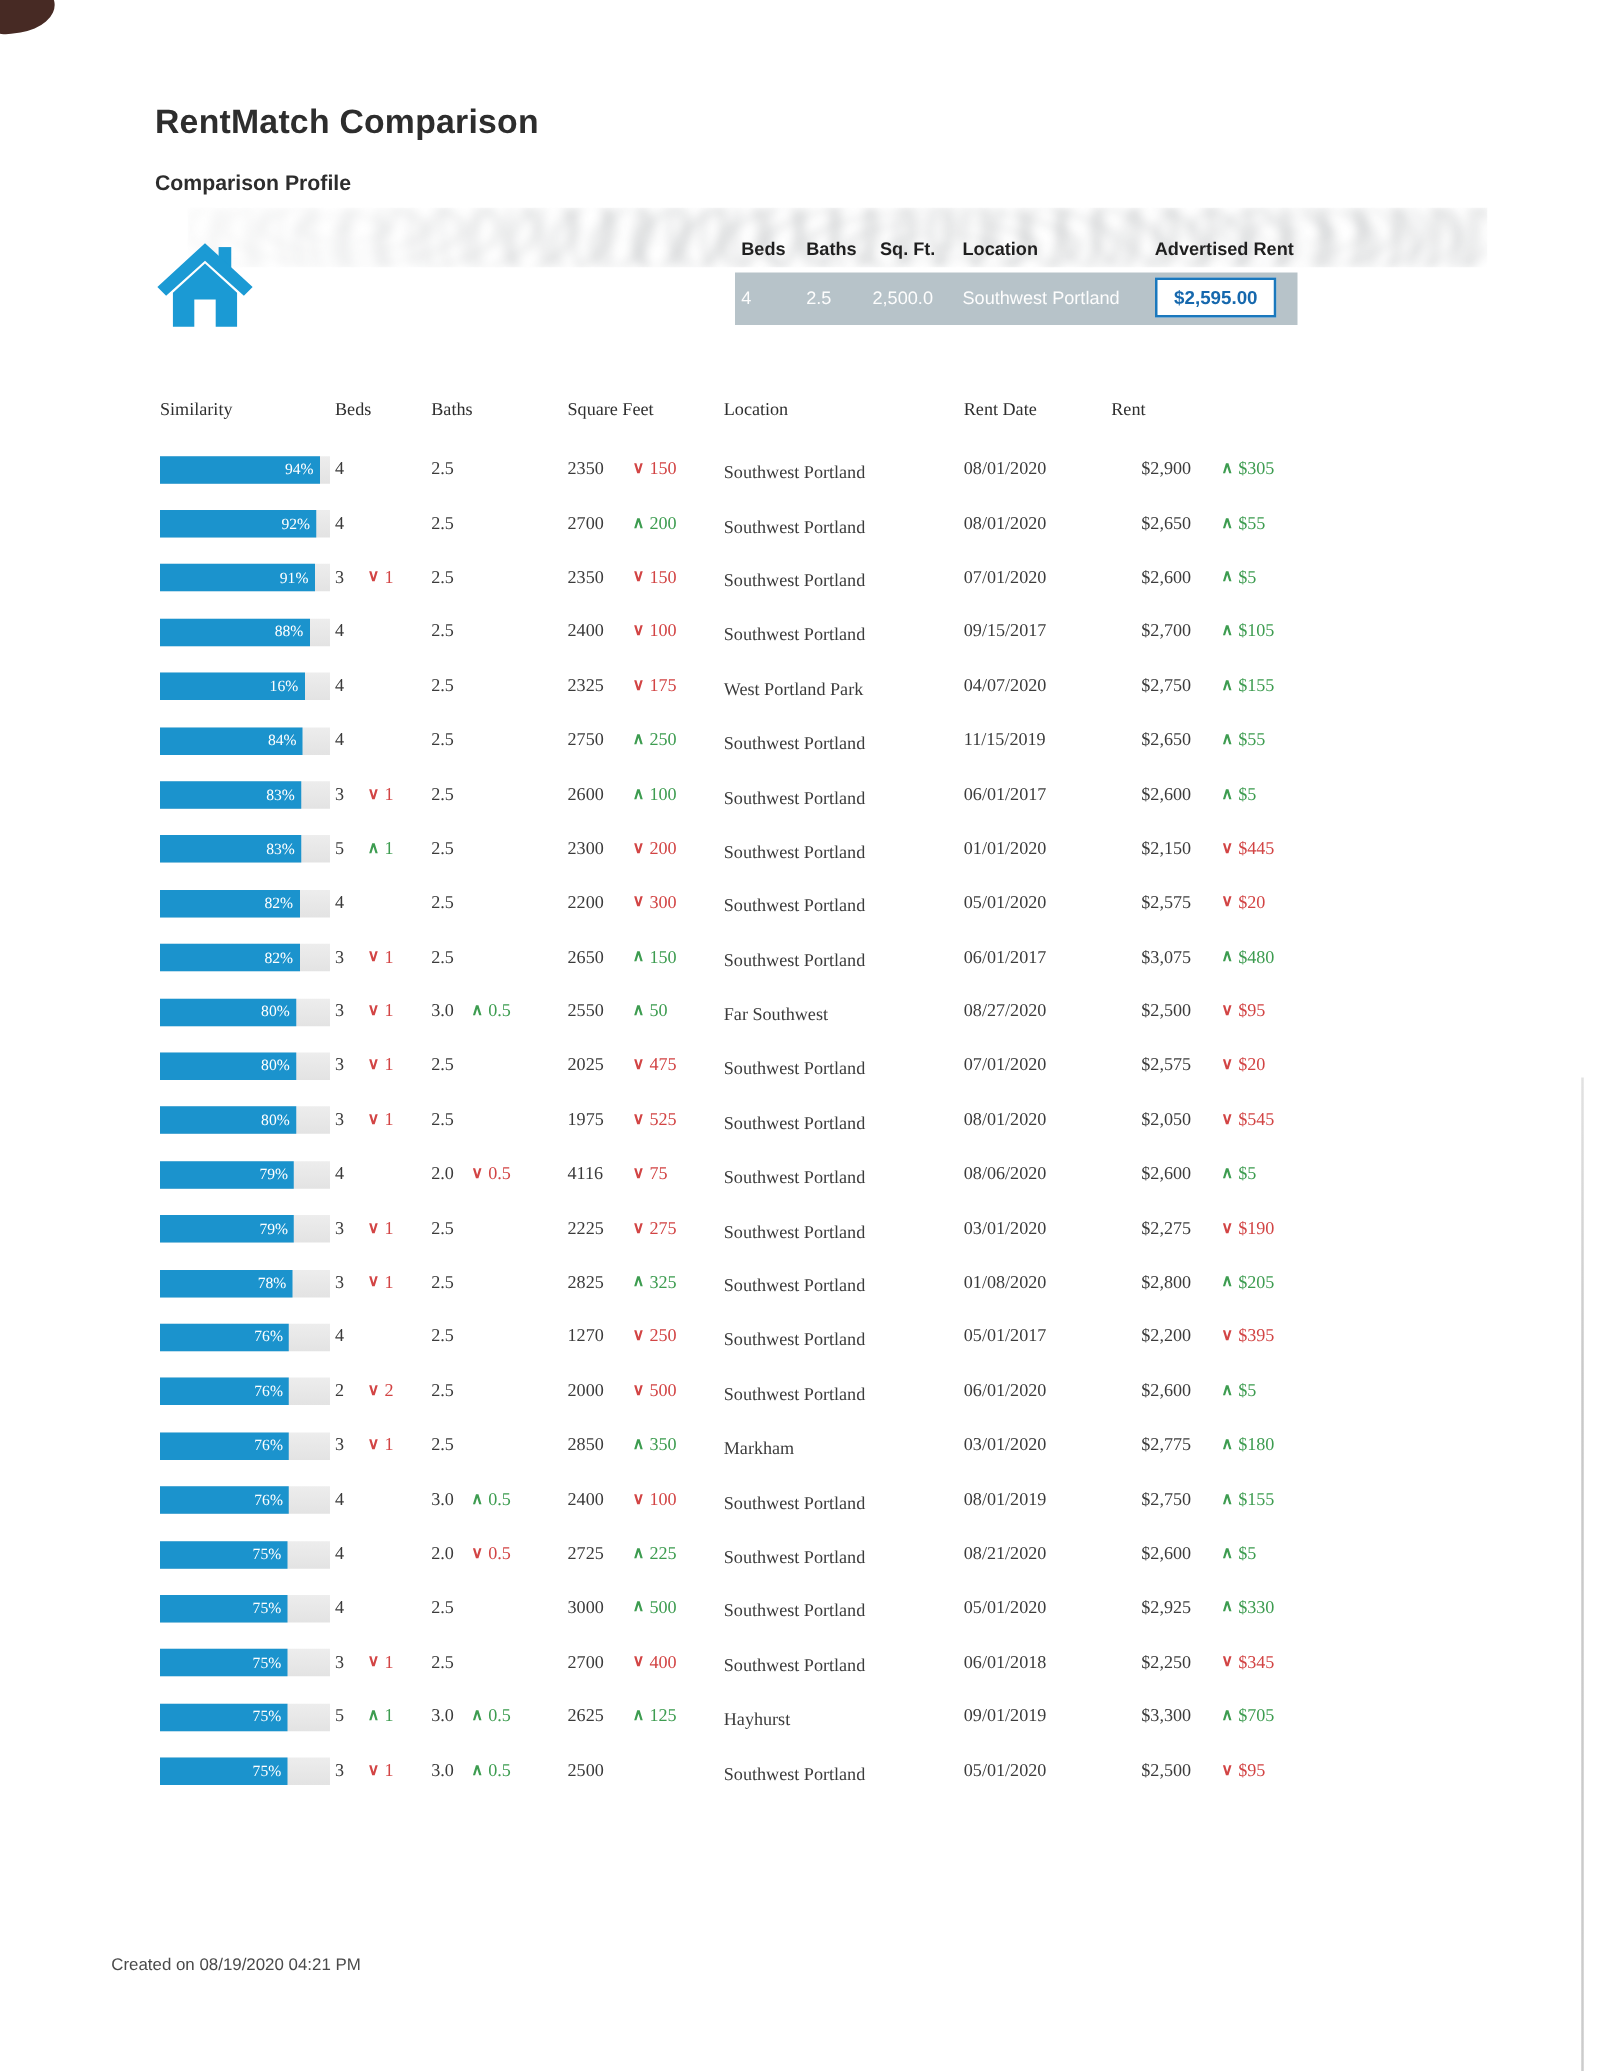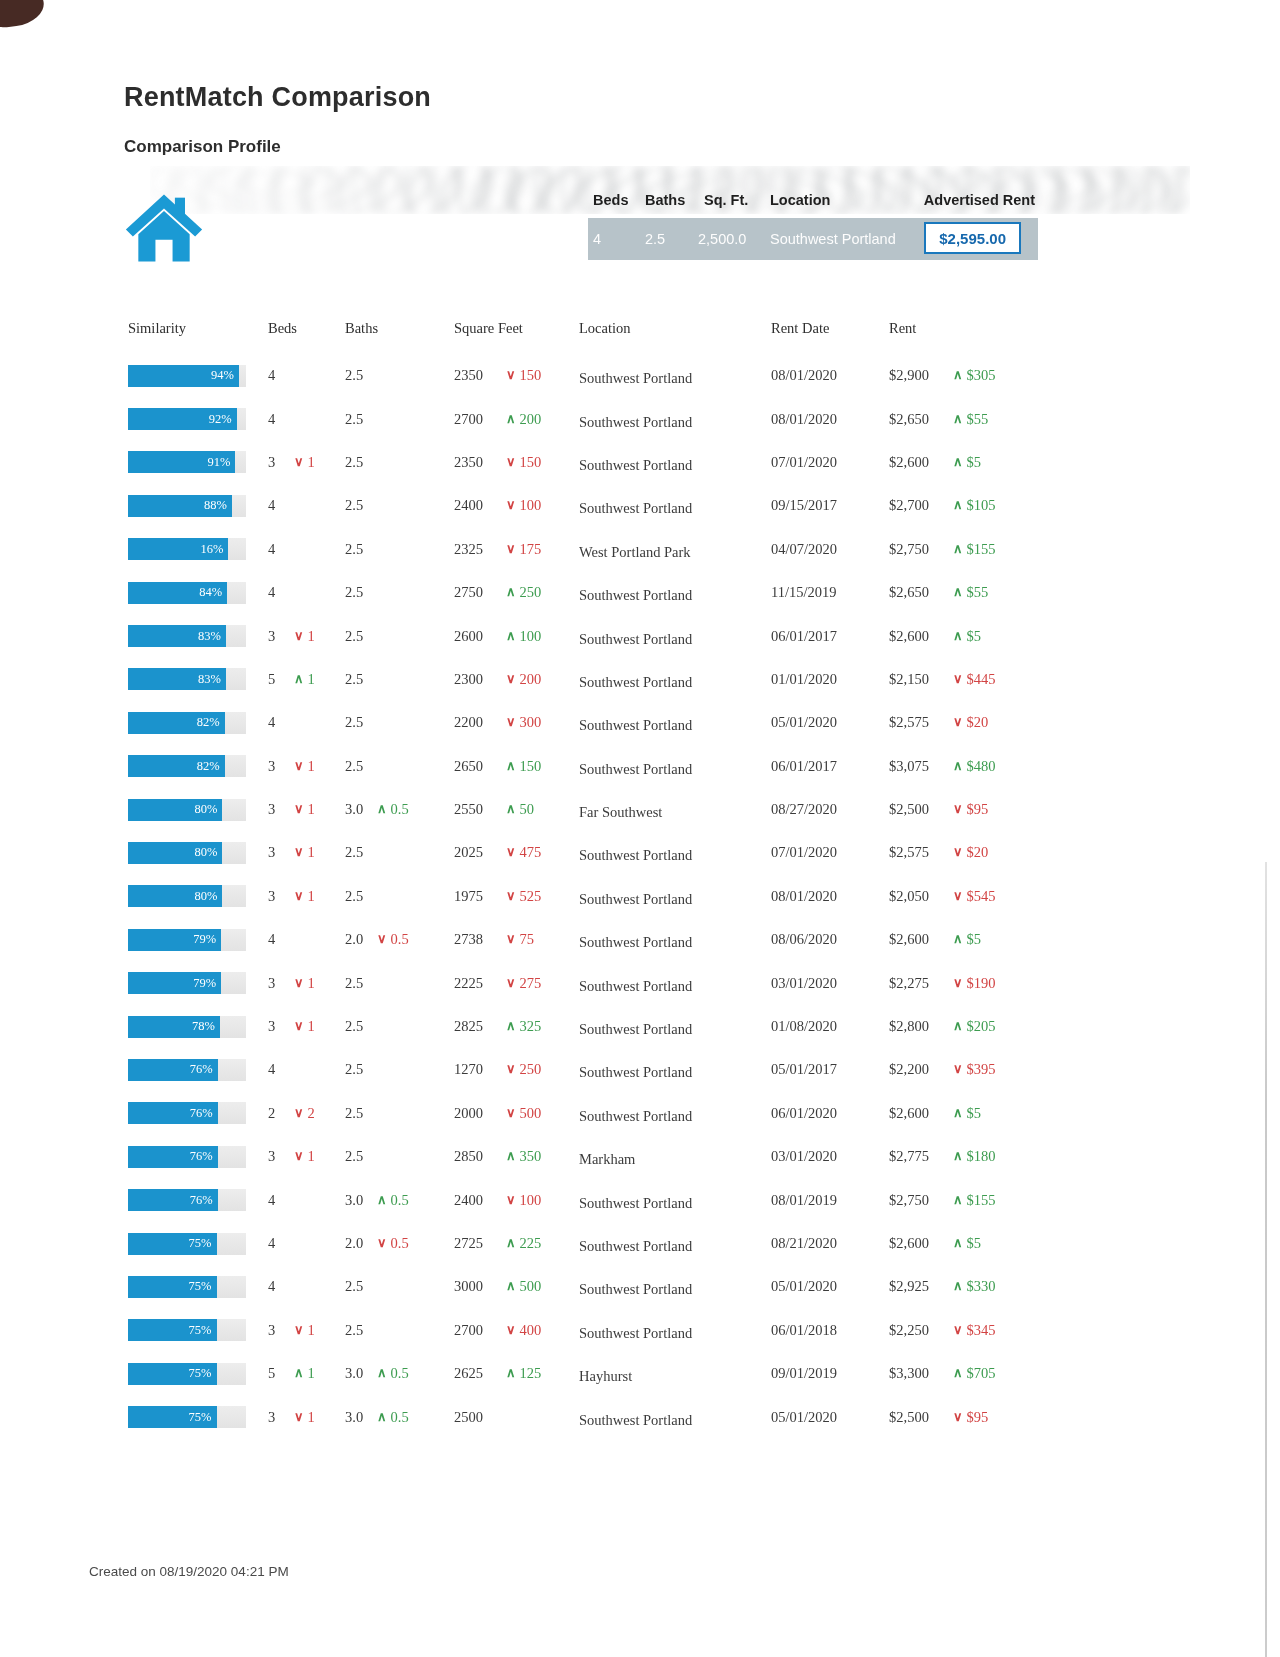--- a/index.html
+++ b/index.html
@@ -42,26 +42,26 @@
     padding:6px 13px 5px; font-size:15px; font-weight:bold; color:#1668ad; }
 
   
   .ctable { position:absolute; left:128px; top:320px; width:930px; z-index:2; }
   .grid { display:grid; grid-template-columns:140px 77px 109px 125px 192px 118px 169px; align-items:center;font-family:Liberation Serif, serif; }
   .thead { height:34px; font-size:14.5px; color:#2f2f2f; align-items:start; }
   .trow { height:43.4px; font-size:14.5px; color:#3b3b3b; }
   .cell { display:flex; align-items:center; }
   .cell.loc  { position:relative; top:3px; }
   .val { display:inline-block; }
-  .beds .val { width:26px; } .baths .val { width:32px; } .sqft .val { width:52px; } .rent .val { width:64px; }
+  .beds .val { width:26px; } .baths .val { width:32px; } .sqft .val { width:52px; } .rent .val { width:64px;margin-left:24px; }
   .delta { display:inline-flex; align-items:baseline; gap:4px; white-space:nowrap; }
   .delta .arrow { font-weight:bold; font-size:13px; position:relative; top:-1px; }
   .delta.up { color:#3d9c50; } .delta.down { color:#d24444; }
 
-  .simtrack { width:118px; height:22px; background:linear-gradient(#ededed,#e3e3e3); }
+  .simtrack { width:136px; height:22px; background:linear-gradient(#ededed,#e3e3e3); }
   .simfill { height:100%; background:#1b93cd; display:flex; align-items:center; justify-content:flex-end; }
   .simlabel { color:#ffffff; font-size:12.5px; padding-right:5px; }
 </style>
 </head>
 <body>
 
 <div class="corner-mark"></div>
 <div class="edge-line"></div>
 <div class="redaction"></div>
 
@@ -692,21 +692,21 @@
           </span>
     </div>
     <div class="cell baths">
       <span class="val">2.0</span>
       <span class="delta down">
             <span class="arrow">∨</span>
             <span class="dval">0.5</span>
           </span>
     </div>
     <div class="cell sqft">
-      <span class="val">2738</span>
+      <span class="val">4116</span>
       <span class="delta down">
             <span class="arrow">∨</span>
             <span class="dval">75</span>
           </span>
     </div>
     <div class="cell loc">
           <span>Southwest Portland</span>
         </div>
     <div class="cell date">
           <span>08/06/2020</span>

